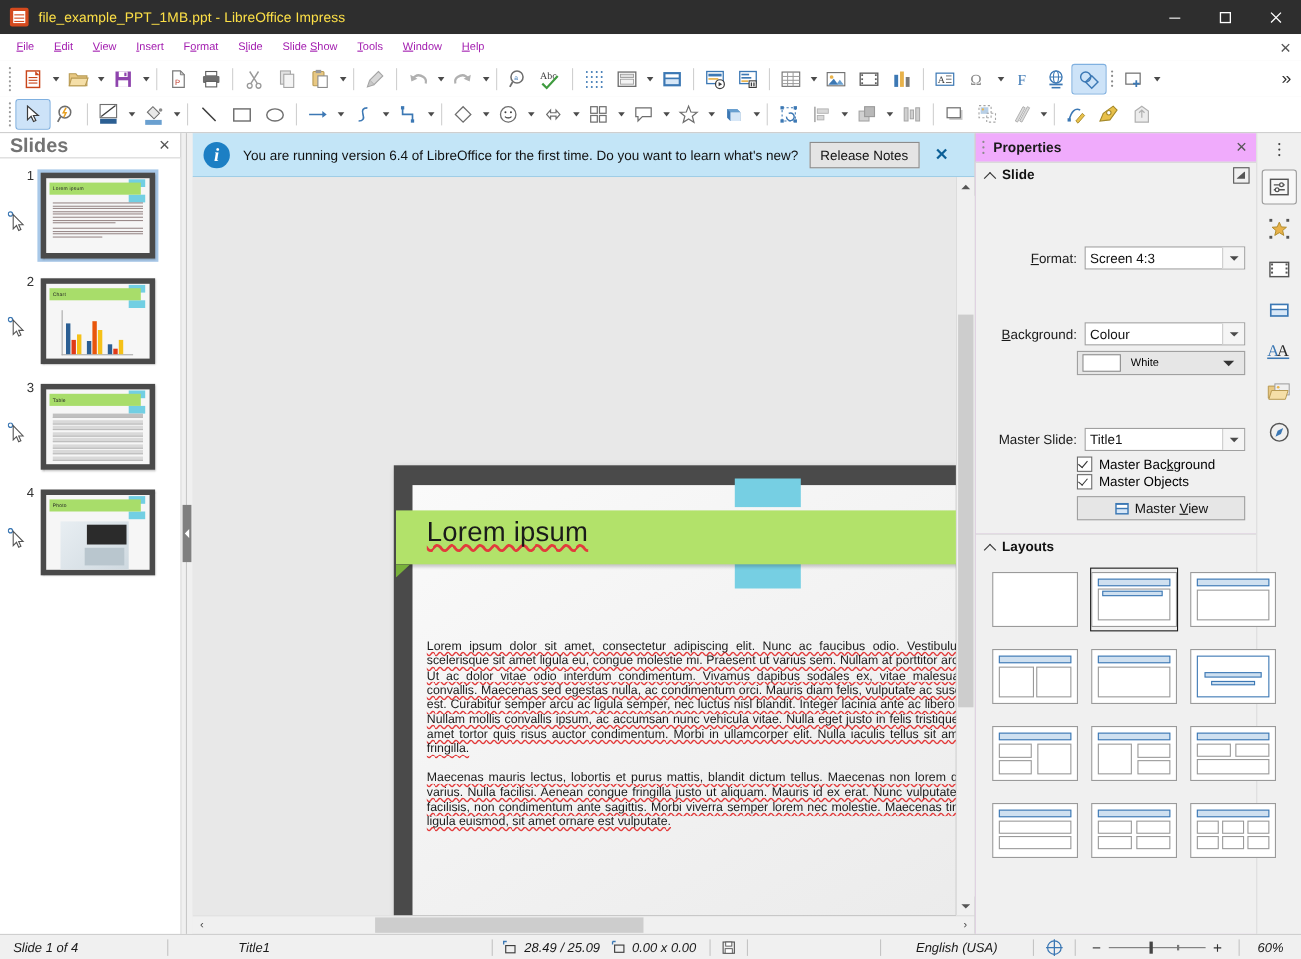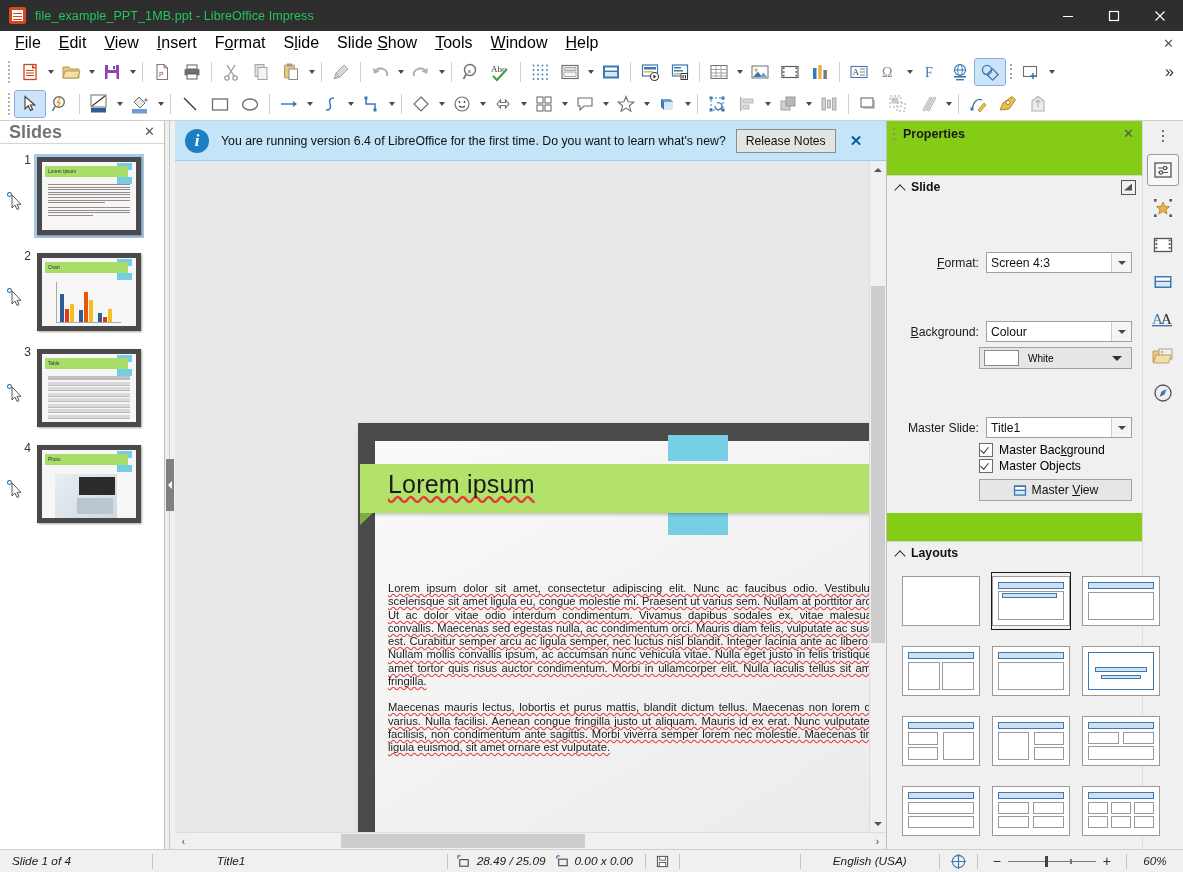--- a/index.html
+++ b/index.html
@@ -12,28 +12,28 @@
   }
   .app{position:relative;width:1183px;height:872px;display:flex;flex-direction:column;background:#f0f0f0;}
 
   
   .titlebar{height:31px;background:#2e2e2e;display:flex;align-items:center;flex:0 0 auto;}
   .title-icon{width:17px;height:17px;margin-left:9px;margin-right:9px;position:relative;flex:0 0 auto;}
   .title-icon .doc{position:absolute;inset:0;background:#d44a1e;border-radius:2px;}
   .title-icon .inner{position:absolute;left:3px;top:3px;right:3px;bottom:3px;background:#fff;}
   .title-icon .l1,.title-icon .l2,.title-icon .l3{position:absolute;left:4px;right:4px;height:1px;background:#d44a1e;}
   .title-icon .l1{top:6px}.title-icon .l2{top:9px}.title-icon .l3{top:12px}
-  .title-text{color:#22c55e;font-size:12.5px;letter-spacing:.1px;text-align:right;}
+  .title-text{color:#fde047;font-size:12.5px;letter-spacing:.1px;text-align:right;}
   .win-btns{margin-left:auto;display:flex;height:31px;}
   .win-btn{width:46px;height:31px;display:flex;align-items:center;justify-content:center;color:#fff;}
   .win-btn svg{display:block;}
 
   
   .menubar{height:24px;background:#fff;display:flex;align-items:center;padding-left:6px;flex:0 0 auto;position:relative;border-bottom:0;}
-  .menu-item{padding:3px 9px;font-size:16px;color:#000000;line-height:14px;}
+  .menu-item{padding:3px 9px;font-size:10px;color:#a21caf;line-height:14px;}
   .menu-item u{text-decoration:underline;}
   .menu-close{margin-left:auto;margin-right:9px;color:#555;font-size:13px;line-height:13px;}
 
   
   .toolbar{height:33px;background:#fff;display:flex;align-items:center;flex:0 0 auto;padding-left:2px;position:relative;}
   .toolbar.second{height:32px;border-bottom:1px solid #cfcfcf;}
   .grip{width:8px;height:22px;display:flex;flex-direction:column;justify-content:center;align-items:center;gap:2px;margin:0 2px 0 3px;}
   .grip i{display:block;width:2px;height:2px;background:#9a9a9a;border-radius:50%;}
   .tb-btn{height:26px;min-width:26px;display:flex;align-items:center;justify-content:center;border-radius:2px;position:relative;padding:0 2px;}
   .tb-btn.active{background:#cde3f8;outline:1px solid #7fb0e0;}
@@ -110,21 +110,21 @@
   .slide-tab-bot{position:absolute;left:493px;top:332px;width:60px;height:42px;background:#76cfe3;}
   .title-band{position:absolute;left:185px;top:303px;width:570px;height:49px;background:#b2e26a;box-shadow:2px 2px 3px rgba(0,0,0,.20);}
   .title-fold{position:absolute;left:185px;top:352px;width:13px;height:12px;background:#79b13b;clip-path:polygon(0 0,100% 0,0 100%);}
   .slide-title{position:absolute;left:213px;top:309px;font-size:25px;color:#1a1a1a;letter-spacing:.2px;font-family:"Liberation Sans",sans-serif;}
   .squig{text-decoration:underline wavy #e23b3b;text-decoration-skip-ink:none;}
   .slide-body{position:absolute;left:213px;top:421px;width:572px;font-size:11.2px;line-height:13.3px;color:#1a1a1a;text-align:justify;}
   .slide-body p{margin:0 0 13px 0;}
 
   
   .sidebar{width:296px;background:#f0f0f0;display:flex;flex:0 0 auto;border-left:1px solid #bfbfbf;}
-  .sb-main{width:255px;display:flex;flex-direction:column;background:#84cc16;gap:28px;}
+  .sb-main{width:255px;display:flex;flex-direction:column;background:#f0abfc;}
   .sb-head{height:26px;display:flex;align-items:center;padding:0 4px 0 4px;flex:0 0 auto;}
   .sb-grip{width:6px;height:16px;display:flex;flex-direction:column;justify-content:center;align-items:center;gap:3px;}
   .sb-grip i{width:2px;height:2px;background:#8a8a8a;border-radius:50%;}
   .sb-title{font-weight:bold;font-size:12.5px;margin-left:6px;color:#1a1a1a;}
   .sb-x{margin-left:auto;color:#555;font-size:13px;line-height:12px;padding:1px 4px;}
   .sb-panel{border-top:1px solid #d5d5d5;background:#f0f0f0;}
   .sb-sec-head{height:22px;display:flex;align-items:center;padding:0 6px 0 8px;}
   .chev{width:10px;height:10px;position:relative;margin-right:6px;}
   .chev:before{content:"";position:absolute;left:1px;top:4px;width:7px;height:7px;border-left:1.4px solid #333;border-top:1.4px solid #333;transform:rotate(45deg);}
   .sb-sec-title{font-weight:bold;font-size:12.3px;color:#111;}

